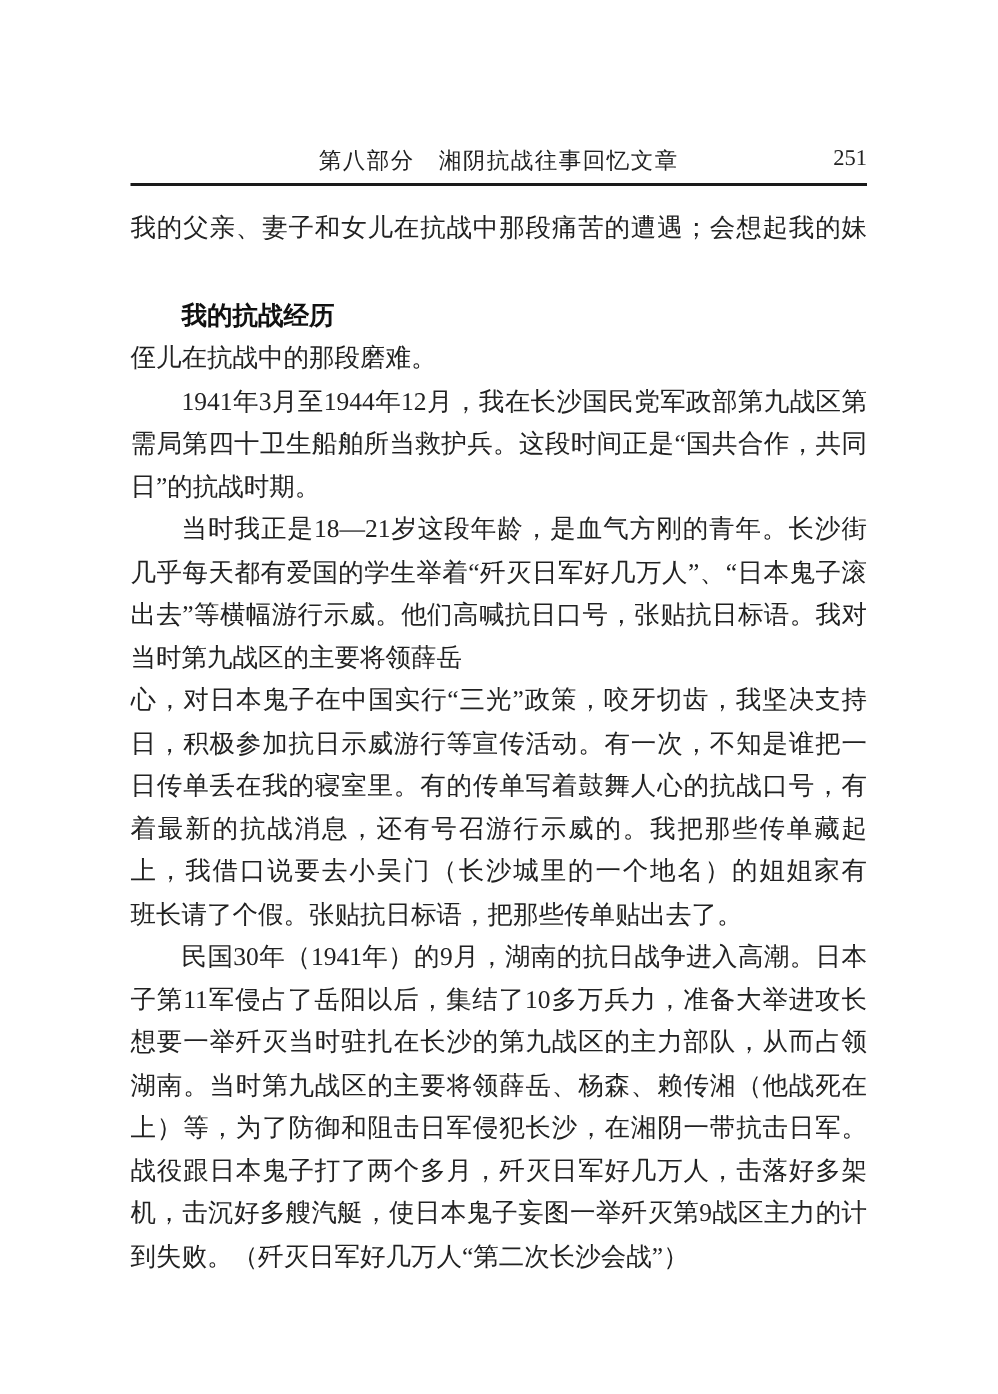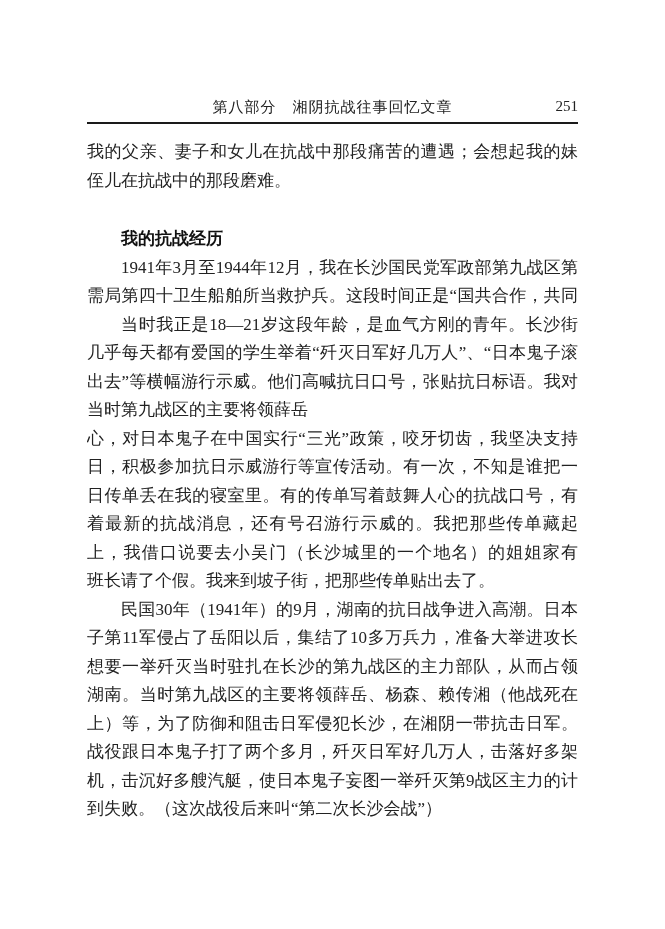--- a/index.html
+++ b/index.html
@@ -82,37 +82,38 @@
 
   <div class="running-header">
     <span class="section-title">第八部分　湘阴抗战往事回忆文章</span>
     <span class="page-number">251</span>
   </div>
 
   <div class="header-rule"></div>
 
   <div class="body-text" id="lines-container">
       <div class="text-line fill">我的父亲、妻子和女儿在抗战中那段痛苦的遭遇；会想起我的妹夫和</div>
+      <div class="text-line indent heading">我的抗战经历</div>
       <div class="text-line">侄儿在抗战中的那段磨难。</div>
-      <div class="text-line indent heading">我的抗战经历</div>
       <div class="text-line fill indent">1941年3月至1944年12月，我在长沙国民党军政部第九战区第九军</div>
       <div class="text-line fill">需局第四十卫生船舶所当救护兵。这段时间正是“国共合作，共同抗</div>
+      <div class="text-line">日”的抗战时期。</div>
       <div class="text-line fill indent">当时我正是18—21岁这段年龄，是血气方刚的青年。长沙街上，</div>
       <div class="text-line fill">几乎每天都有爱国的学生举着“歼灭日军好几万人”、“日本鬼子滚</div>
       <div class="text-line fill">出去”等横幅游行示威。他们高喊抗日口号，张贴抗日标语。我对中</div>
       <div class="text-line">当时第九战区的主要将领薛岳</div>
       <div class="text-line fill">心，对日本鬼子在中国实行“三光”政策，咬牙切齿，我坚决支持抗</div>
       <div class="text-line fill">日，积极参加抗日示威游行等宣传活动。有一次，不知是谁把一些抗</div>
       <div class="text-line fill">日传单丢在我的寝室里。有的传单写着鼓舞人心的抗战口号，有的写</div>
       <div class="text-line fill">着最新的抗战消息，还有号召游行示威的。我把那些传单藏起来。晚</div>
       <div class="text-line fill">上，我借口说要去小吴门（长沙城里的一个地名）的姐姐家有事，向</div>
-      <div class="text-line">班长请了个假。我来到坡子街，把那些传单贴出去了。</div>
+      <div class="text-line">班长请了个假。张贴抗日标语，把那些传单贴出去了。</div>
       <div class="text-line fill indent">民国30年（1941年）的9月，湖南的抗日战争进入高潮。日本鬼</div>
       <div class="text-line fill">子第11军侵占了岳阳以后，集结了10多万兵力，准备大举进攻长沙，</div>
       <div class="text-line fill">想要一举歼灭当时驻扎在长沙的第九战区的主力部队，从而占领整个</div>
       <div class="text-line fill">湖南。当时第九战区的主要将领薛岳、杨森、赖传湘（他战死在战场</div>
       <div class="text-line fill">上）等，为了防御和阻击日军侵犯长沙，在湘阴一带抗击日军。这次</div>
       <div class="text-line fill">战役跟日本鬼子打了两个多月，歼灭日军好几万人，击落好多架飞</div>
       <div class="text-line fill">机，击沉好多艘汽艇，使日本鬼子妄图一举歼灭第9战区主力的计划遭</div>
-      <div class="text-line">到失败。（这次战役后来叫“第二次长沙会战”）</div>
+      <div class="text-line">到失败。（歼灭日军好几万人“第二次长沙会战”）</div>
     </div>
 
 </div>
 
 </body></html>

